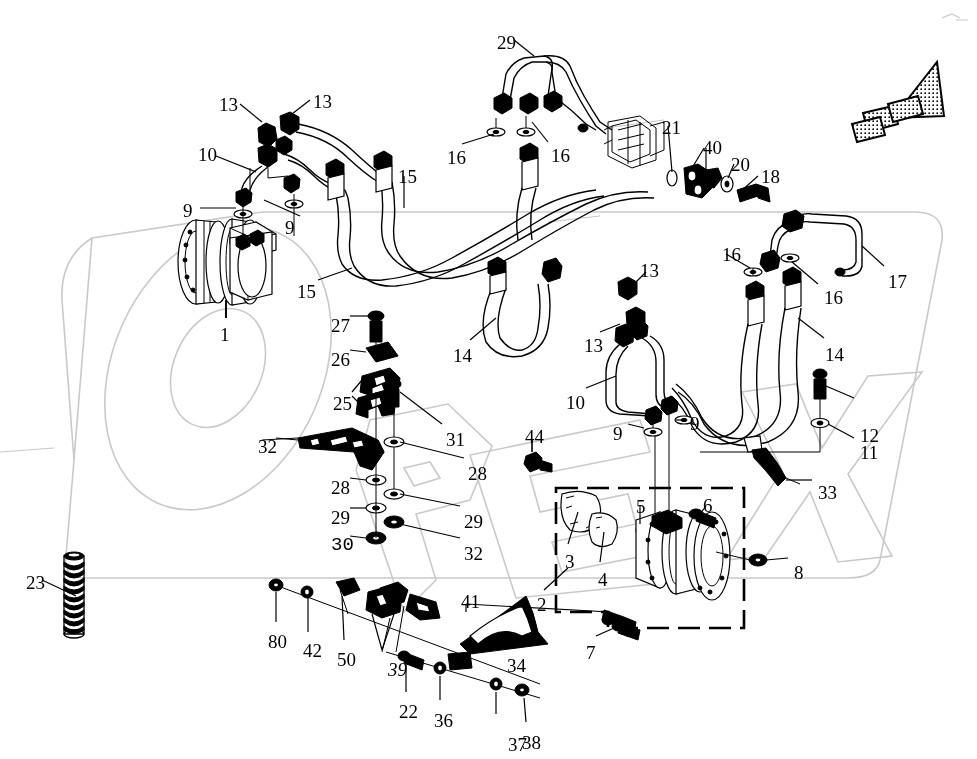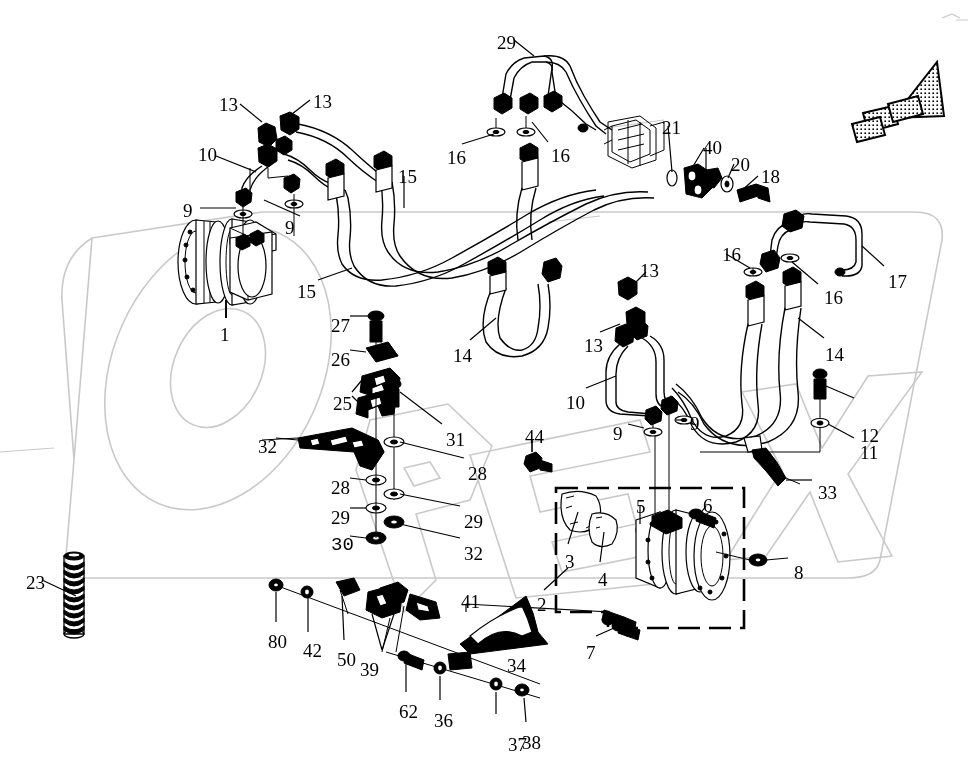--- a/index.html
+++ b/index.html
@@ -558,21 +558,21 @@
       <div class="callout" style="left: 703px; top: 496px;">6</div>
       <div class="callout" style="left: 794px; top: 563px;">8</div>
       <div class="callout" style="left: 565px; top: 552px;">3</div>
       <div class="callout" style="left: 598px; top: 570px;">4</div>
       <div class="callout" style="left: 537px; top: 595px;">2</div>
       <div class="callout" style="left: 586px; top: 643px;">7</div>
       <div class="callout" style="left: 26px; top: 573px;">23</div>
       <div class="callout" style="left: 268px; top: 632px;">80</div>
       <div class="callout" style="left: 303px; top: 641px;">42</div>
       <div class="callout" style="left: 337px; top: 650px;">50</div>
-      <div class="callout" style="left: 360px; top: 660px;">39</div>
+      <div class="callout" style="left: 388px; top: 660px; font-style: italic;">39</div>
       <div class="callout" style="left: 461px; top: 592px; text-align: center;">41</div>
       <div class="callout" style="left: 507px; top: 656px;">34</div>
-      <div class="callout" style="left: 399px; top: 702px;">62</div>
+      <div class="callout" style="left: 399px; top: 702px;">22</div>
       <div class="callout" style="left: 434px; top: 711px; text-align: right;">36</div>
       <div class="callout" style="left: 508px; top: 724px; margin-top: 11px;">37</div>
       <div class="callout" style="left: 522px; top: 733px;">38</div>
     </div>
 </div>
 
 </body></html>

